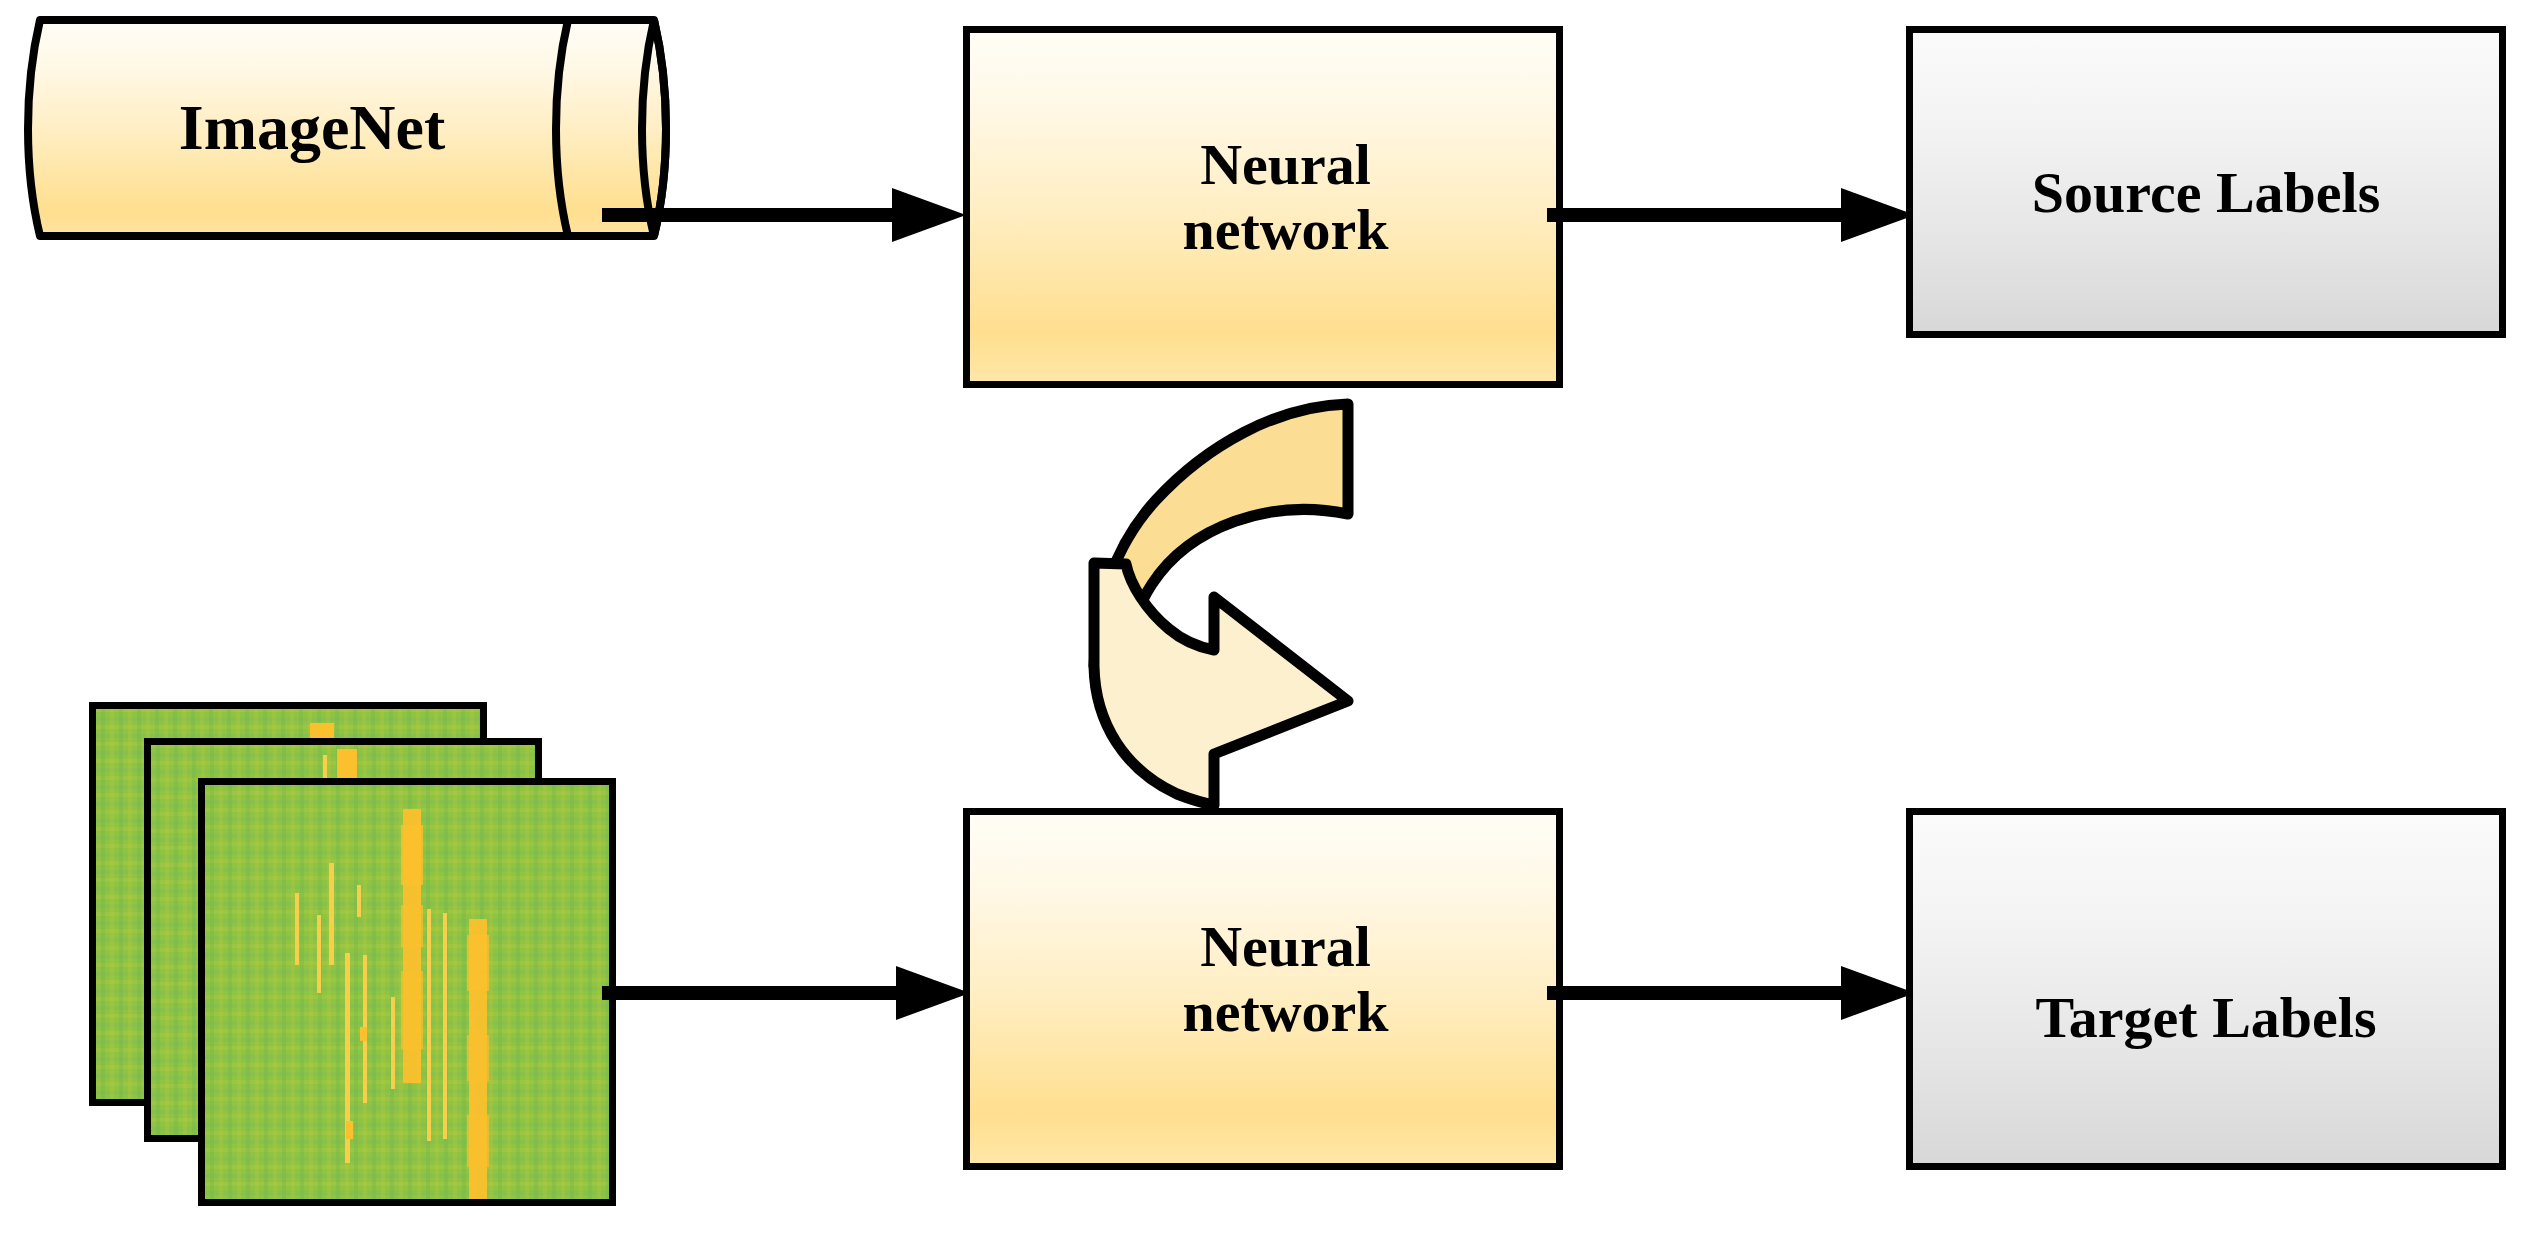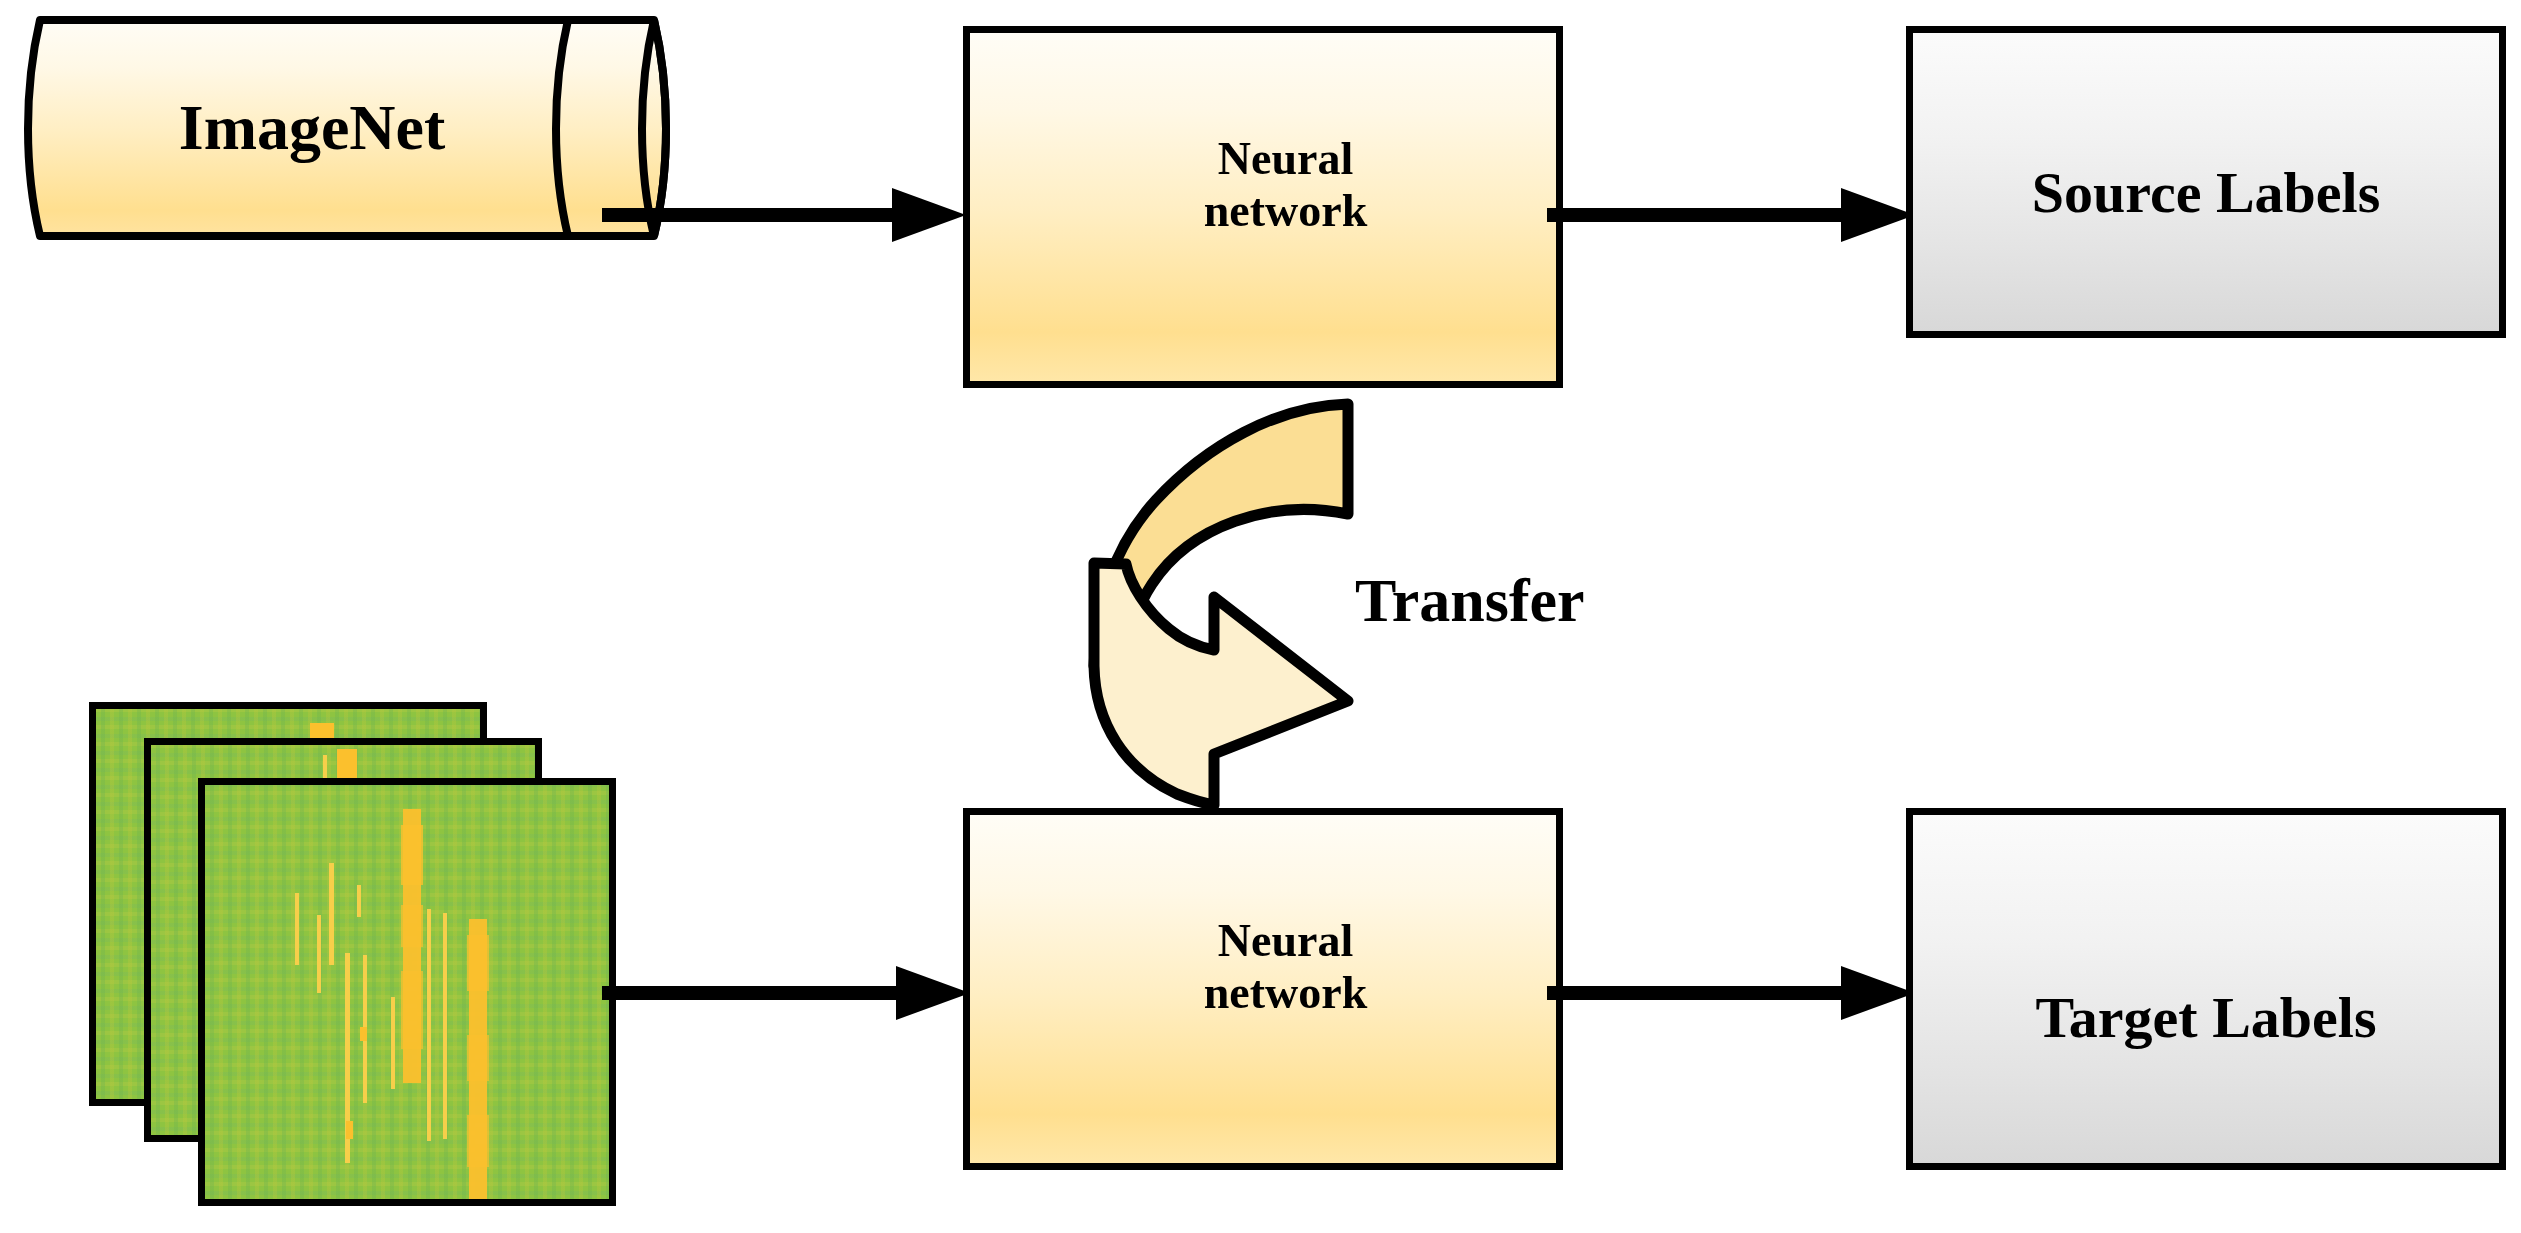--- a/index.html
+++ b/index.html
@@ -49,21 +49,21 @@
     background: linear-gradient(to bottom,
         #fffdf6 0%,
         #fff8e6 22%,
         #ffeec2 52%,
         #ffdf8f 86%,
         #ffe7a8 100%);
     box-sizing: border-box;
   }
   #nn-top-box   { left: 963px;  top: 26px;  width: 600px; height: 362px; }
   #nn-bottom-box{ left: 963px;  top: 808px; width: 600px; height: 362px; }
-  .nn-label { font-size: 46px; margin-left: 45px; }
+  .nn-label { font-size: 58px; margin-left: 45px; }
   #nn-top-label    { top: 100px; }
   #nn-bottom-label { top: 100px; }
 
   
   .label-box {
     border: 7px solid #000000;
     background: linear-gradient(to bottom,
         #fbfbfb 0%,
         #f2f2f2 35%,
         #e4e4e4 72%,
@@ -267,21 +267,20 @@
                L 134 356
                L 268 303
                L 134 199
                L 134 252
                C 118 249, 102 242, 89 231
                C 66 212, 50 186, 46 166
                Z" fill="#fdf0ce" stroke="#000000" stroke-width="11" stroke-linejoin="round"></path>
     </svg>
   </div>
 
-  <div class="abs" id="transfer-text">Transfer</div>
 
   <div class="abs" id="spectrogram-stack">
 
     <div class="spec-panel" id="spec-back">
       <div class="spec-noise"></div>
       <div class="streak wide" style="left:214px; top:14px;  width:24px; height:22px;"></div>
     </div>
 
     <div class="spec-panel" id="spec-mid">
       <div class="spec-noise"></div>

